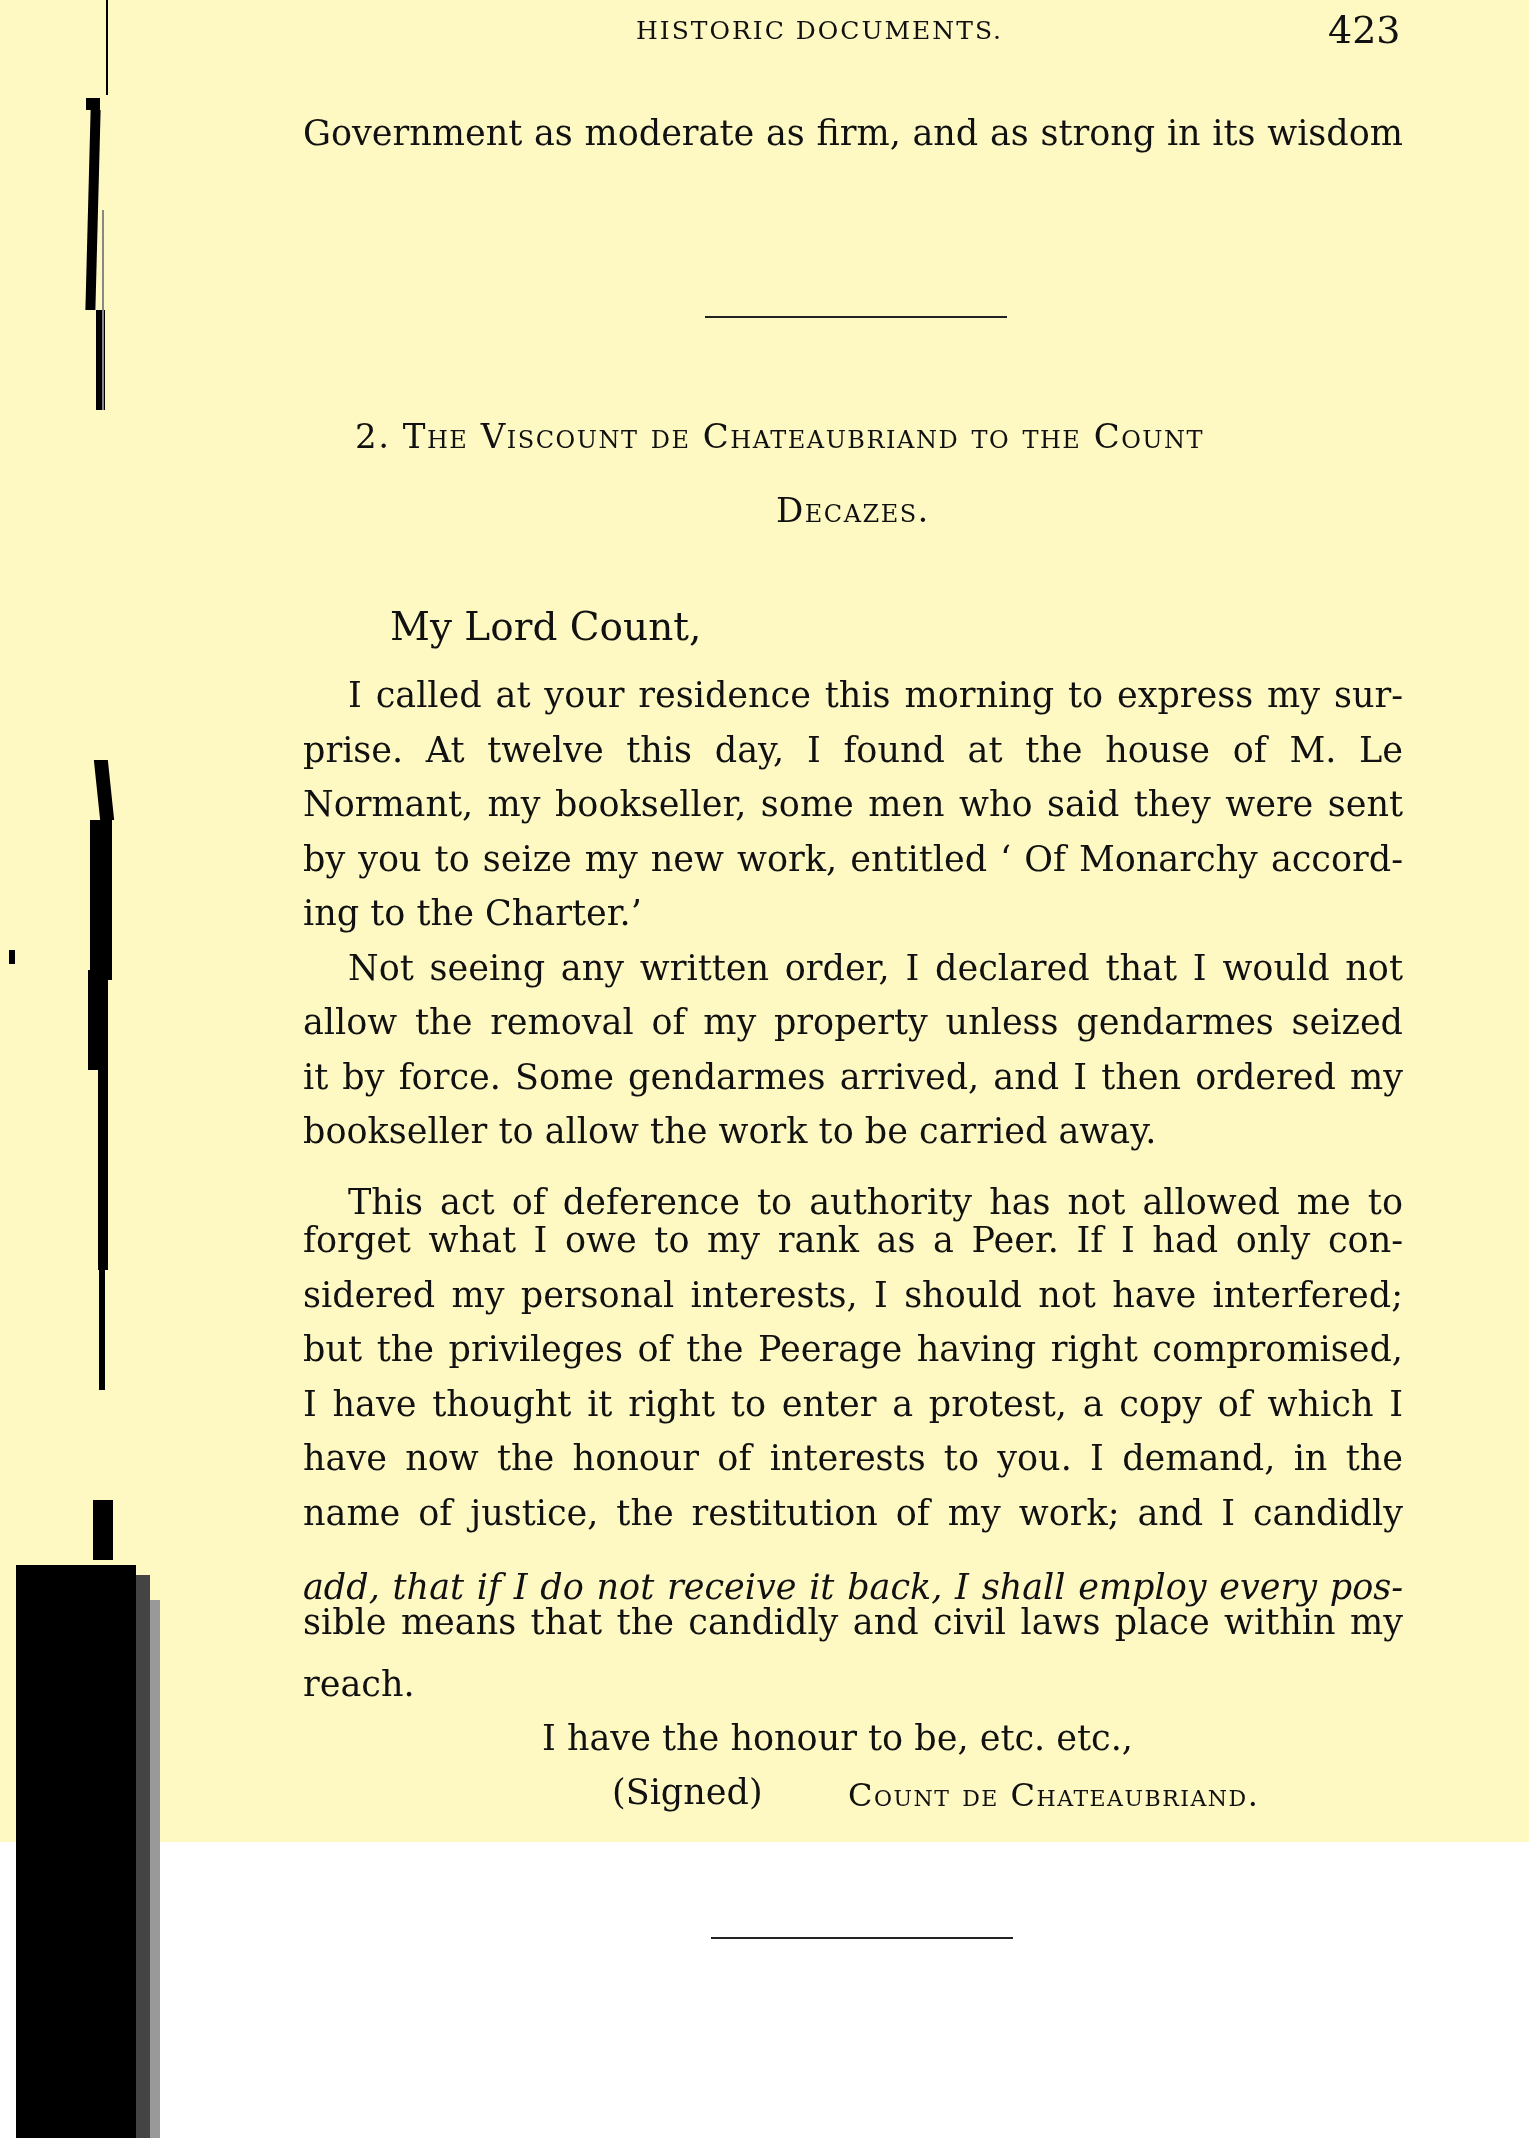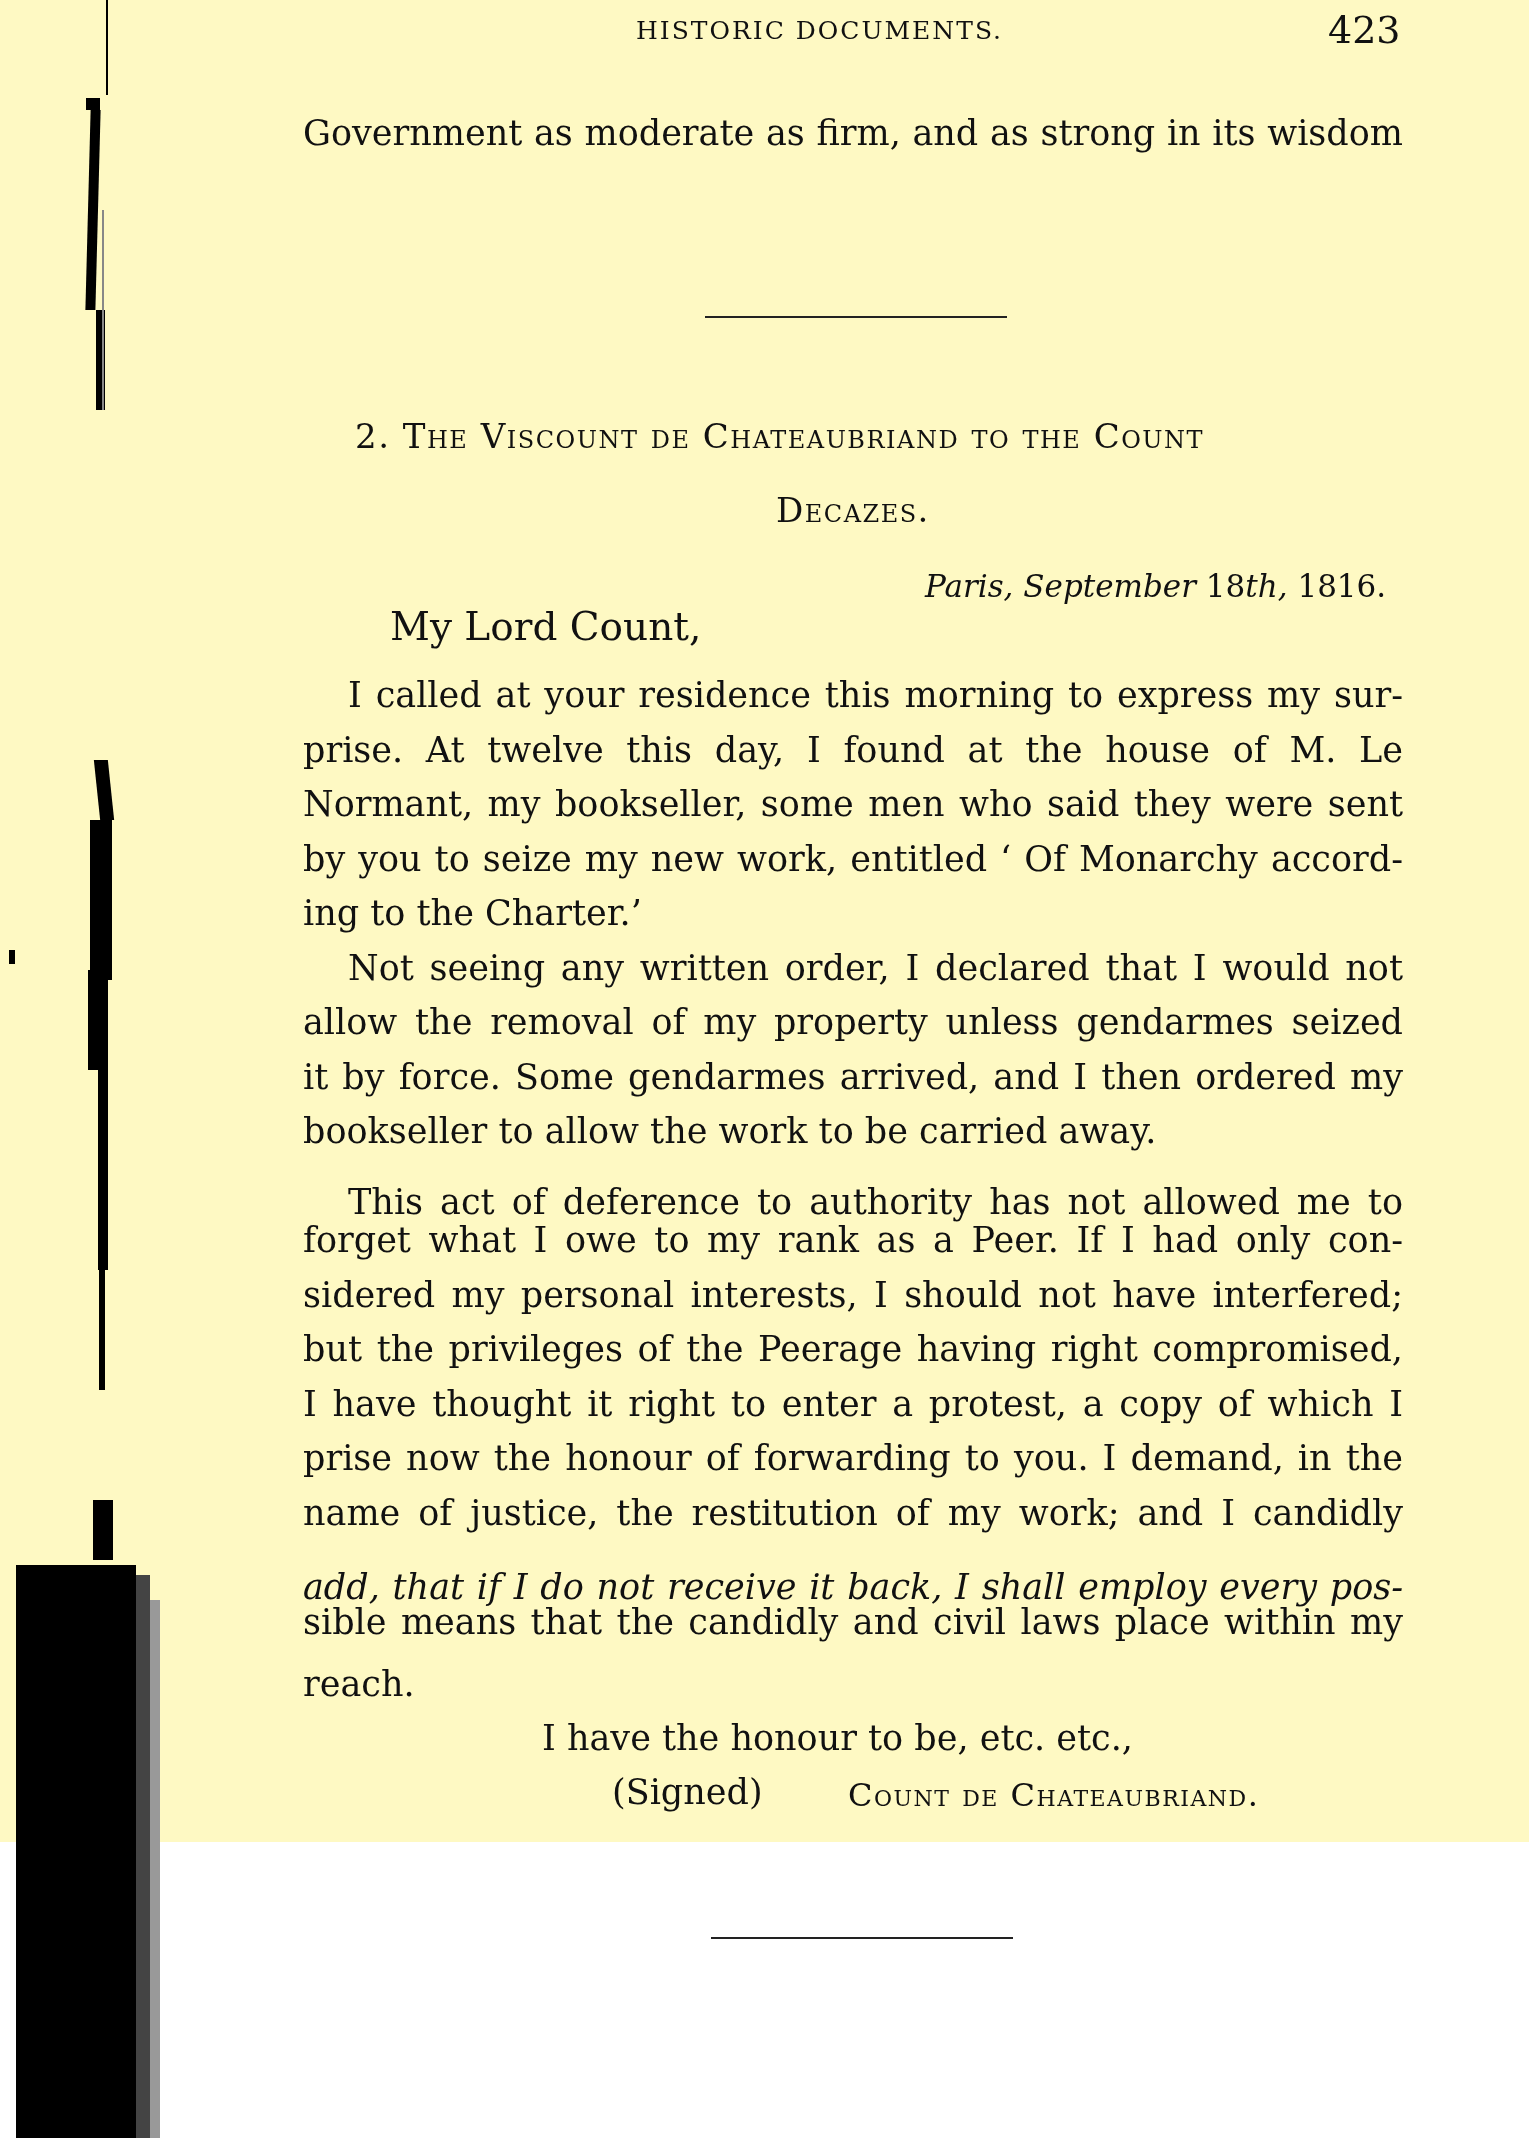--- a/index.html
+++ b/index.html
@@ -49,45 +49,39 @@
   <div class="abs running-head">HISTORIC DOCUMENTS.</div>
   <div class="abs page-number">423</div>
 
   <div class="line" style="top:106px;">Government as moderate as firm, and as strong in its wisdom</div>
 
   <div class="rule" style="left:705px; top:316px; width:302px;"></div>
 
   <div class="abs heading" style="left:355px; top:416px;">2. The Viscount de Chateaubriand to the Count</div>
   <div class="abs heading" style="left:776px; top:490px;">Decazes.</div>
 
-  <div class="abs dateline" style="left:925px; top:568px;">
-    <i>Paris,</i>
-    <i>September</i>
-    <span>18</span><i>th,</i>
-    <span>1816.</span>
-  </div>
 
   <div class="abs salutation">My Lord Count,</div>
 
   <div>
     <div class="line indent" style="top:668px;">I called at your residence this morning to express my sur-</div>
     <div class="line" style="top:723px;">prise.  At twelve this day, I found at the house of M. Le</div>
     <div class="line" style="top:777px;">Normant, my bookseller, some men who said they were sent</div>
     <div class="line" style="top:832px;">by you to seize my new work, entitled ‘ Of Monarchy accord-</div>
     <div class="line last" style="top:886px;">ing to the Charter.’</div>
     <div class="line indent" style="top:941px;">Not seeing any written order, I declared that I would not</div>
     <div class="line" style="top:995px;">allow the removal of my property unless gendarmes seized</div>
     <div class="line" style="top:1050px;">it by force.  Some gendarmes arrived, and I then ordered my</div>
     <div class="line last" style="top:1104px;">bookseller to allow the work to be carried away.</div>
     <div class="line indent" style="top:1159px;margin-top:16px;">This act of deference to authority has not allowed me to</div>
     <div class="line" style="top:1213px;">forget what I owe to my rank as a Peer.  If I had only con-</div>
     <div class="line" style="top:1268px;">sidered my personal interests, I should not have interfered;</div>
     <div class="line" style="top:1322px;">but the privileges of the Peerage having right compromised,</div>
     <div class="line" style="top:1377px;">I have thought it right to enter a protest, a copy of which I</div>
-    <div class="line" style="top:1431px;">prise now the honour of forwarding to you.  I demand, in the</div>
+    <div class="line" style="top:1431px;">have now the honour of interests to you.  I demand, in the</div>
     <div class="line" style="top:1486px;">name of justice, the restitution of my work; and I candidly</div>
     <div class="line" style="top:1560px;font-style:italic;">add, that if I do not receive it back, I shall employ every pos-</div>
     <div class="line" style="top:1595px;">sible means that the candidly and civil laws place within my</div>
     <div class="line last" style="top:1649px;margin-top:8px;">reach.</div>
   </div>
 
   <div class="abs closing" style="left:542px; top:1718px;">I have the honour to be, etc. etc.,</div>
   <div class="abs closing" style="left:612px; top:1772px;">(Signed)</div>
   <div class="abs signer" style="left:848px; top:1776px;">Count de Chateaubriand.</div>
 

